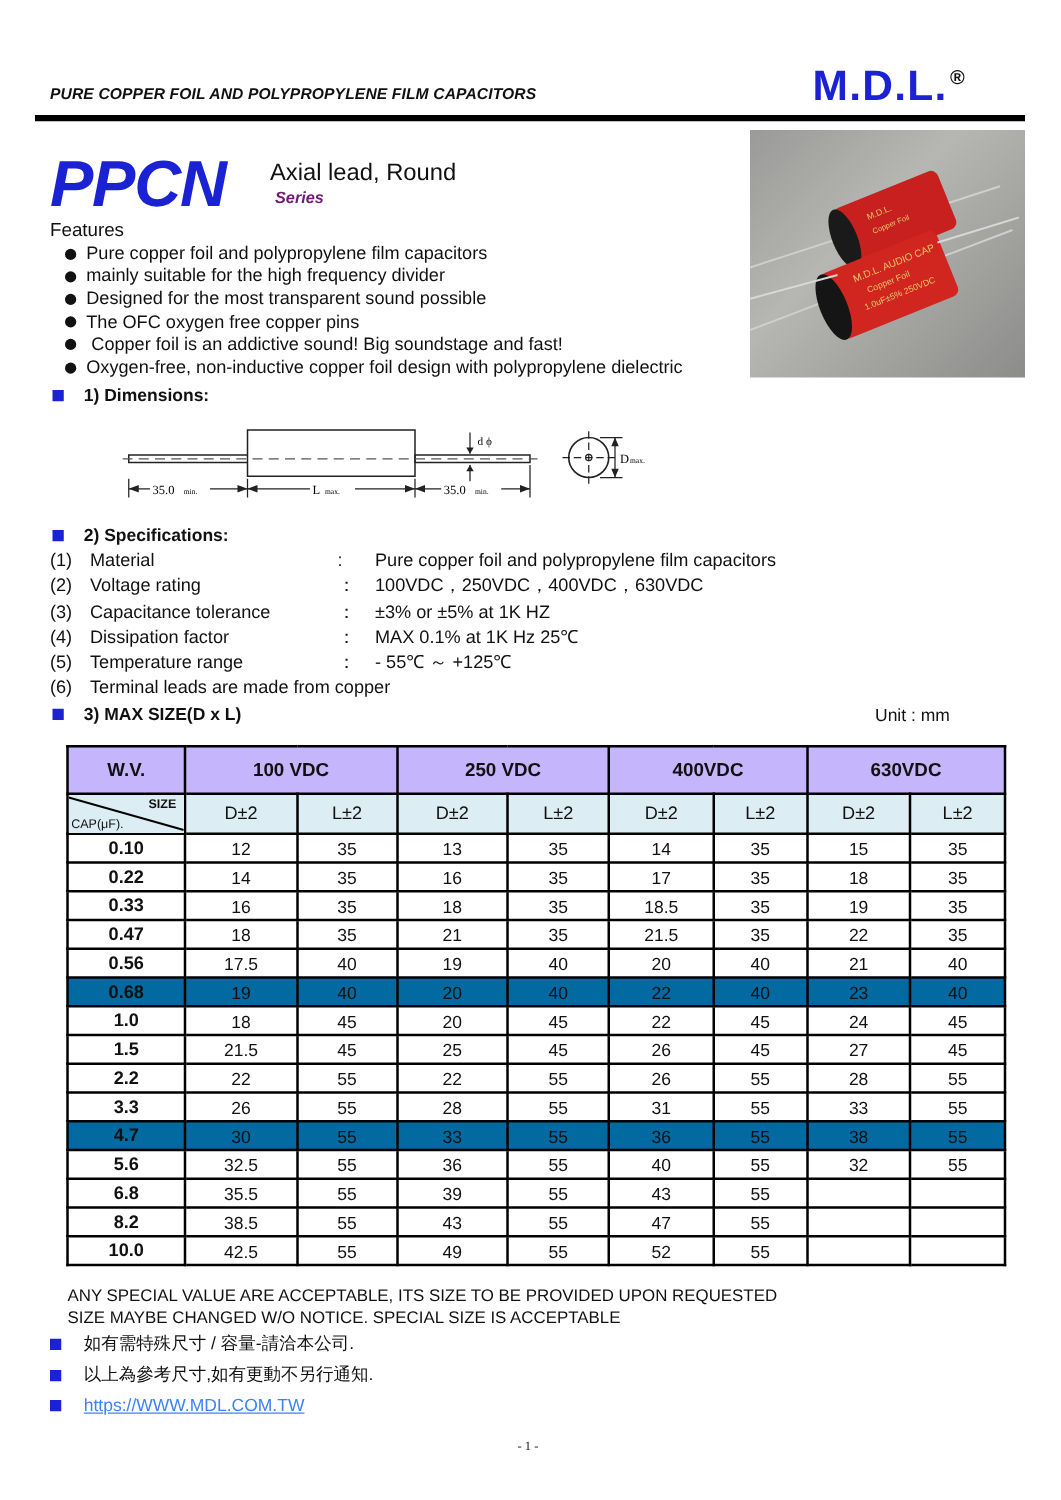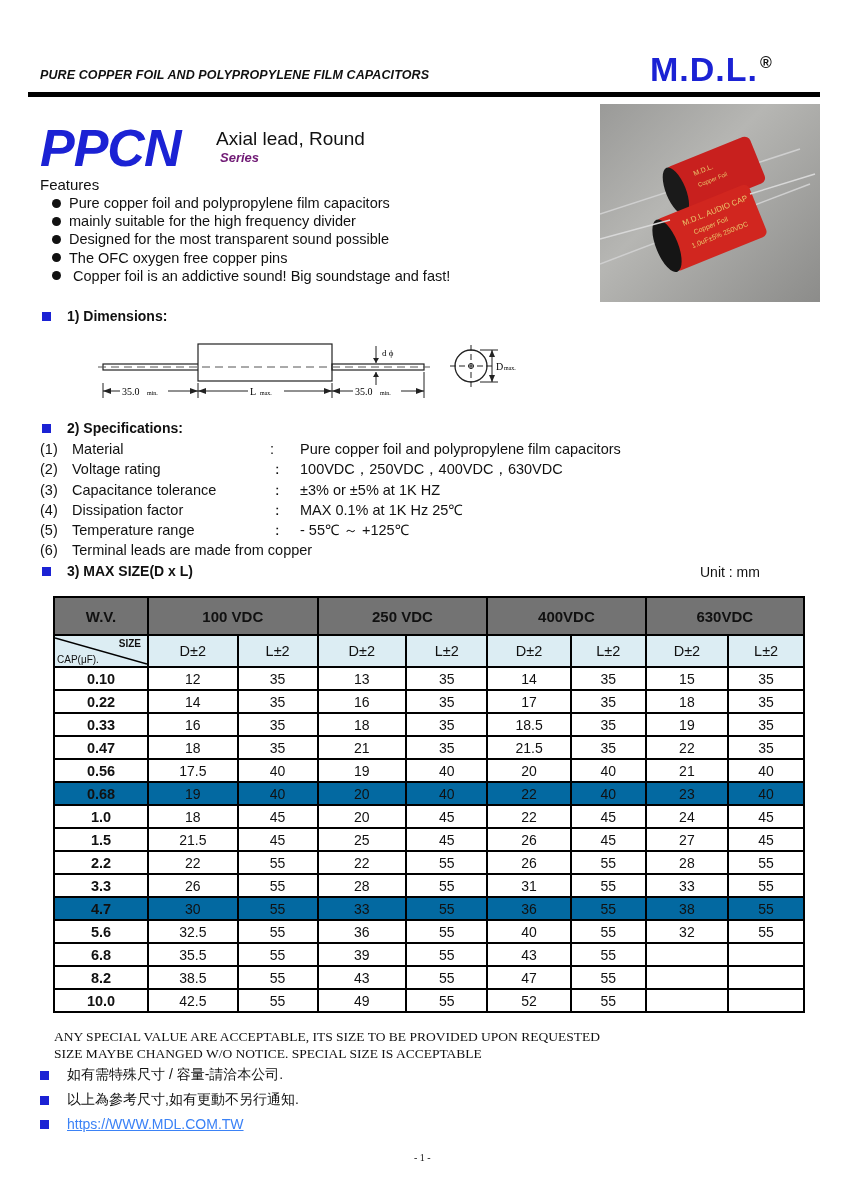--- a/index.html
+++ b/index.html
@@ -21,29 +21,29 @@
   .sec { font-size:14px; font-weight:bold; display:flex; align-items:center; }
   .sec .sq { margin-right:16px; }
   .specs { left:40px; top:439px; font-size:14.5px; line-height:20.3px; }
   .spec-row { display:flex; white-space:nowrap; }
   .spec-num { width:32px; }
   .spec-label { width:198px; }
   .spec-colon { width:30px; }
   .unit { left:700px; top:564px; font-size:14px; }
   table.sizes { position:absolute; left:53px; top:596px; width:752px; border-collapse:collapse; font-size:14px; }
   table.sizes td { border:2px solid #000; text-align:center; height:21px; padding:0; }
-  table.sizes tr.h1 td { height:36px; background:#737373; font-weight:bold; font-size:15px; }
+  table.sizes tr.h1 td { height:36px; background:#c4b5fd; font-weight:bold; font-size:15px; }
   table.sizes tr.h2 td { height:30px; background:#dcedf3; font-size:14.5px; }
   table.sizes td.cap { font-weight:bold; font-size:14.5px; width:92px; }
   table.sizes tr.hl td { background:#0369a1; }
   .diag { position:relative; padding:0 !important; }
   .diag svg { position:absolute; left:0; top:0; }
   .diag .size { position:absolute; right:6px; top:2px; font-size:10px; font-weight:bold; }
   .diag .capl { position:absolute; left:2px; bottom:1px; font-size:10px; }
-  .notes { left:54px; top:1028px; font-size:13.5px; line-height:17px;font-family:Liberation Serif, serif; }
+  .notes { left:54px; top:1028px; font-size:13.5px; line-height:17px; }
   .cn { left:40px; font-size:14px; display:flex; align-items:center; }
   .cn .sq { margin-right:18px; }
   .link { color:#3b82f6; text-decoration:underline; }
   .pageno { left:414px; top:1152px; font-size:10px; font-family:"Liberation Serif", serif; }
 </style>
 </head>
 <body>
 
 <div class="abs header-title">PURE COPPER FOIL AND POLYPROPYLENE  FILM CAPACITORS</div>
 <div class="abs logo"><span>M.D.L.</span><sup>®</sup></div>
@@ -89,20 +89,24 @@
       <span class="dot"></span>
       <span>Designed for the most transparent sound possible</span>
     </li>
   <li>
       <span class="dot"></span>
       <span>The OFC oxygen free copper pins</span>
     </li>
   <li>
       <span class="dot"></span>
       <span style="white-space:pre"> Copper foil is an addictive sound! Big soundstage and fast!</span>
+    </li>
+  <li>
+      <span class="dot"></span>
+      <span>Oxygen-free, non-inductive copper foil design with polypropylene dielectric</span>
     </li>
 </ul>
 
 <div class="abs sec" style="left:42px;top:308px;">
     <span class="sq"></span>
     <span>1) Dimensions:</span>
   </div>
 
 <svg class="abs" style="left:98px;top:338px;" width="430" height="66" viewBox="0 0 430 66" font-family="Liberation Serif, serif">
   <rect x="5" y="26" width="100" height="6" fill="none" stroke="#222" stroke-width="1.2"></rect>

